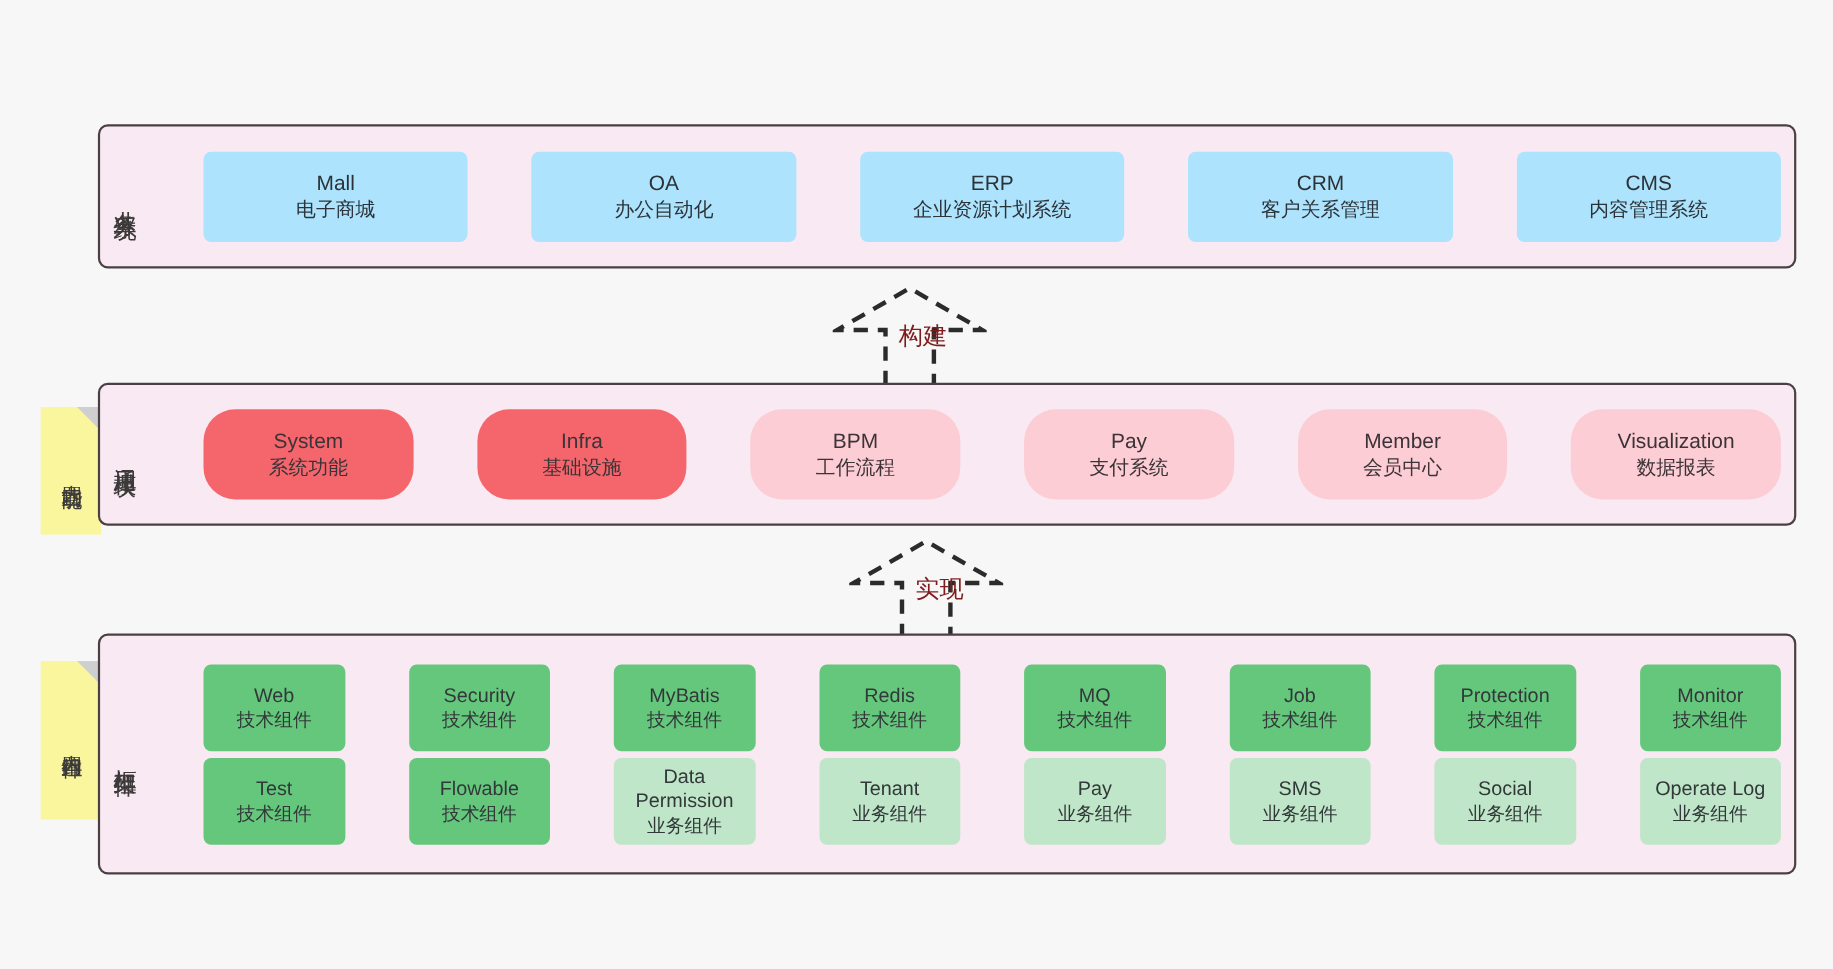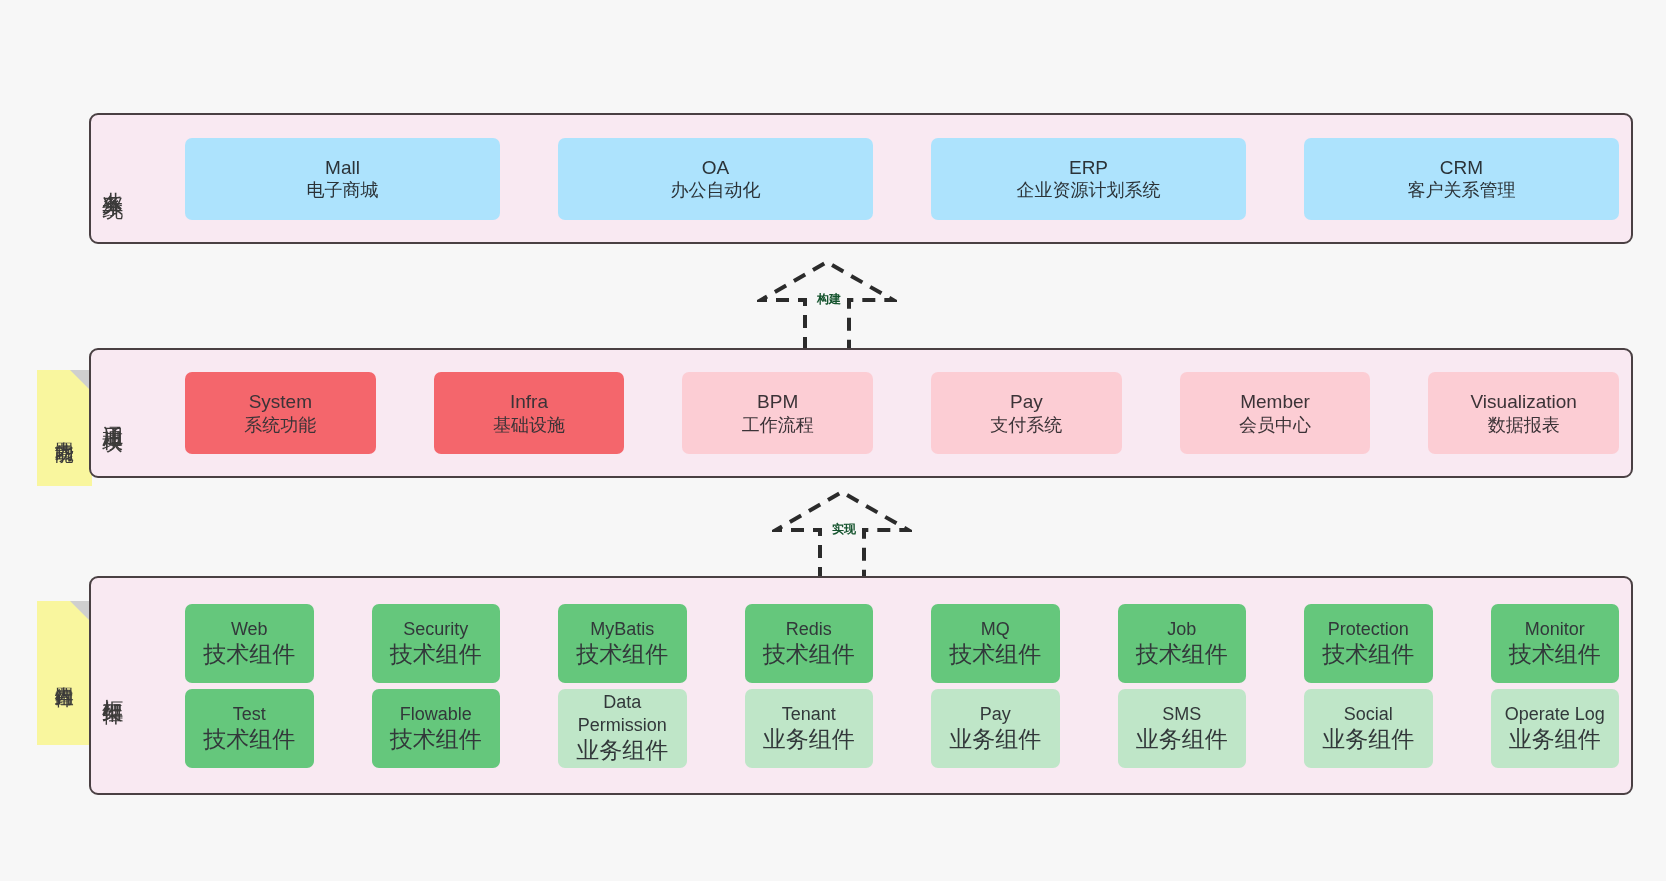--- a/index.html
+++ b/index.html
@@ -89,40 +89,41 @@
   
   #layer-modules {
     left: 89px;
     top: 348px;
     width: 1544px;
     height: 130px;
   }
   #layer-modules .cell {
     height: 82px;
     color: #3b3337;
+    border-radius: 29px;
   }
   #layer-modules .cell.strong { background: #f4666c; }
   #layer-modules .cell.soft   { background: #fccdd4; }
 
   
   #layer-framework {
     left: 89px;
     top: 576px;
     width: 1544px;
     height: 219px;
   }
   #layer-framework .layer-body { gap: 6px; }
   #layer-framework .cell {
     height: 79px;
     color: #32383a;
   }
   #layer-framework .cell.tech { background: #65c77c; }
   #layer-framework .cell.biz  { background: #bfe6c8; }
   #layer-framework .cell .en { font-size: 18px; }
-  #layer-framework .cell .cn { font-size: 23px; }
+  #layer-framework .cell .cn { font-size: 17px; }
 
   
   .sticky {
     position: absolute;
     box-sizing: border-box;
     background: #f9f69e;
     color: #3b3a39;
     font-size: 19px;
     letter-spacing: 1px;
     display: flex;
@@ -153,24 +154,23 @@
     width: 55px;
     height: 144px;
   }
 
   
   .arrow {
     position: absolute;
   }
   .arrow-label {
     position: absolute;
-    font-size: 12px;
-    color: #14532d;
+    font-size: 22px;
+    color: #7f1d1d;
     white-space: nowrap;
-    font-weight: bold;
   }
   #arrow-build { left: 757px; top: 258px; }
   #arrow-build-label { left: 817px; top: 291px; }
   #arrow-impl { left: 772px; top: 488px; }
   #arrow-impl-label { left: 832px; top: 521px; }
 </style>
 </head>
 <body>
 
 <div class="canvas">
@@ -188,20 +188,24 @@
           <span class="cn">办公自动化</span>
         </div>
         <div class="cell">
           <span class="en">ERP</span>
           <span class="cn">企业资源计划系统</span>
         </div>
         <div class="cell">
           <span class="en">CRM</span>
           <span class="cn">客户关系管理</span>
         </div>
+        <div class="cell">
+          <span class="en">CMS</span>
+          <span class="cn">内容管理系统</span>
+        </div>
       </div>
     </div>
   </div>
 
   <svg class="arrow" id="arrow-build" width="140" height="92" viewBox="0 0 140 92">
     <path d="M 48 92 L 48 42 L 4 42 L 70 4 L 136 42 L 92 42 L 92 92" fill="none" stroke="#2b2b2b" stroke-width="4" stroke-dasharray="13 9" stroke-linejoin="miter"></path>
   </svg>
   <div class="arrow-label" id="arrow-build-label">构建</div>
 
   <div class="sticky" id="sticky-modules">

